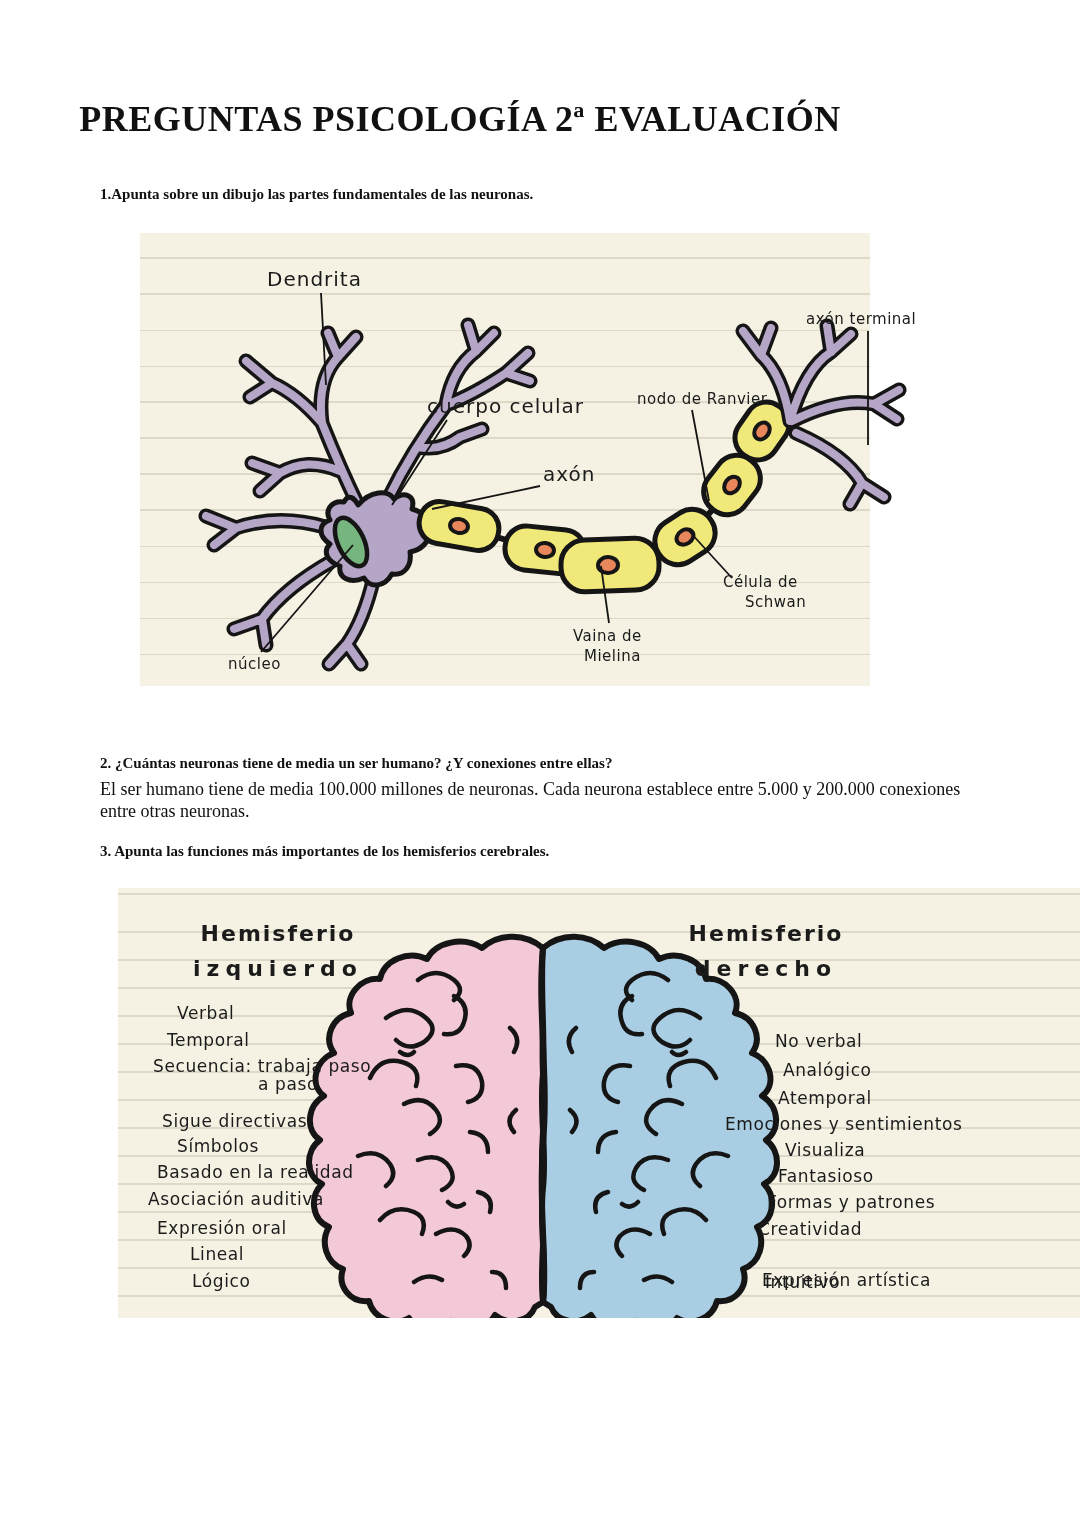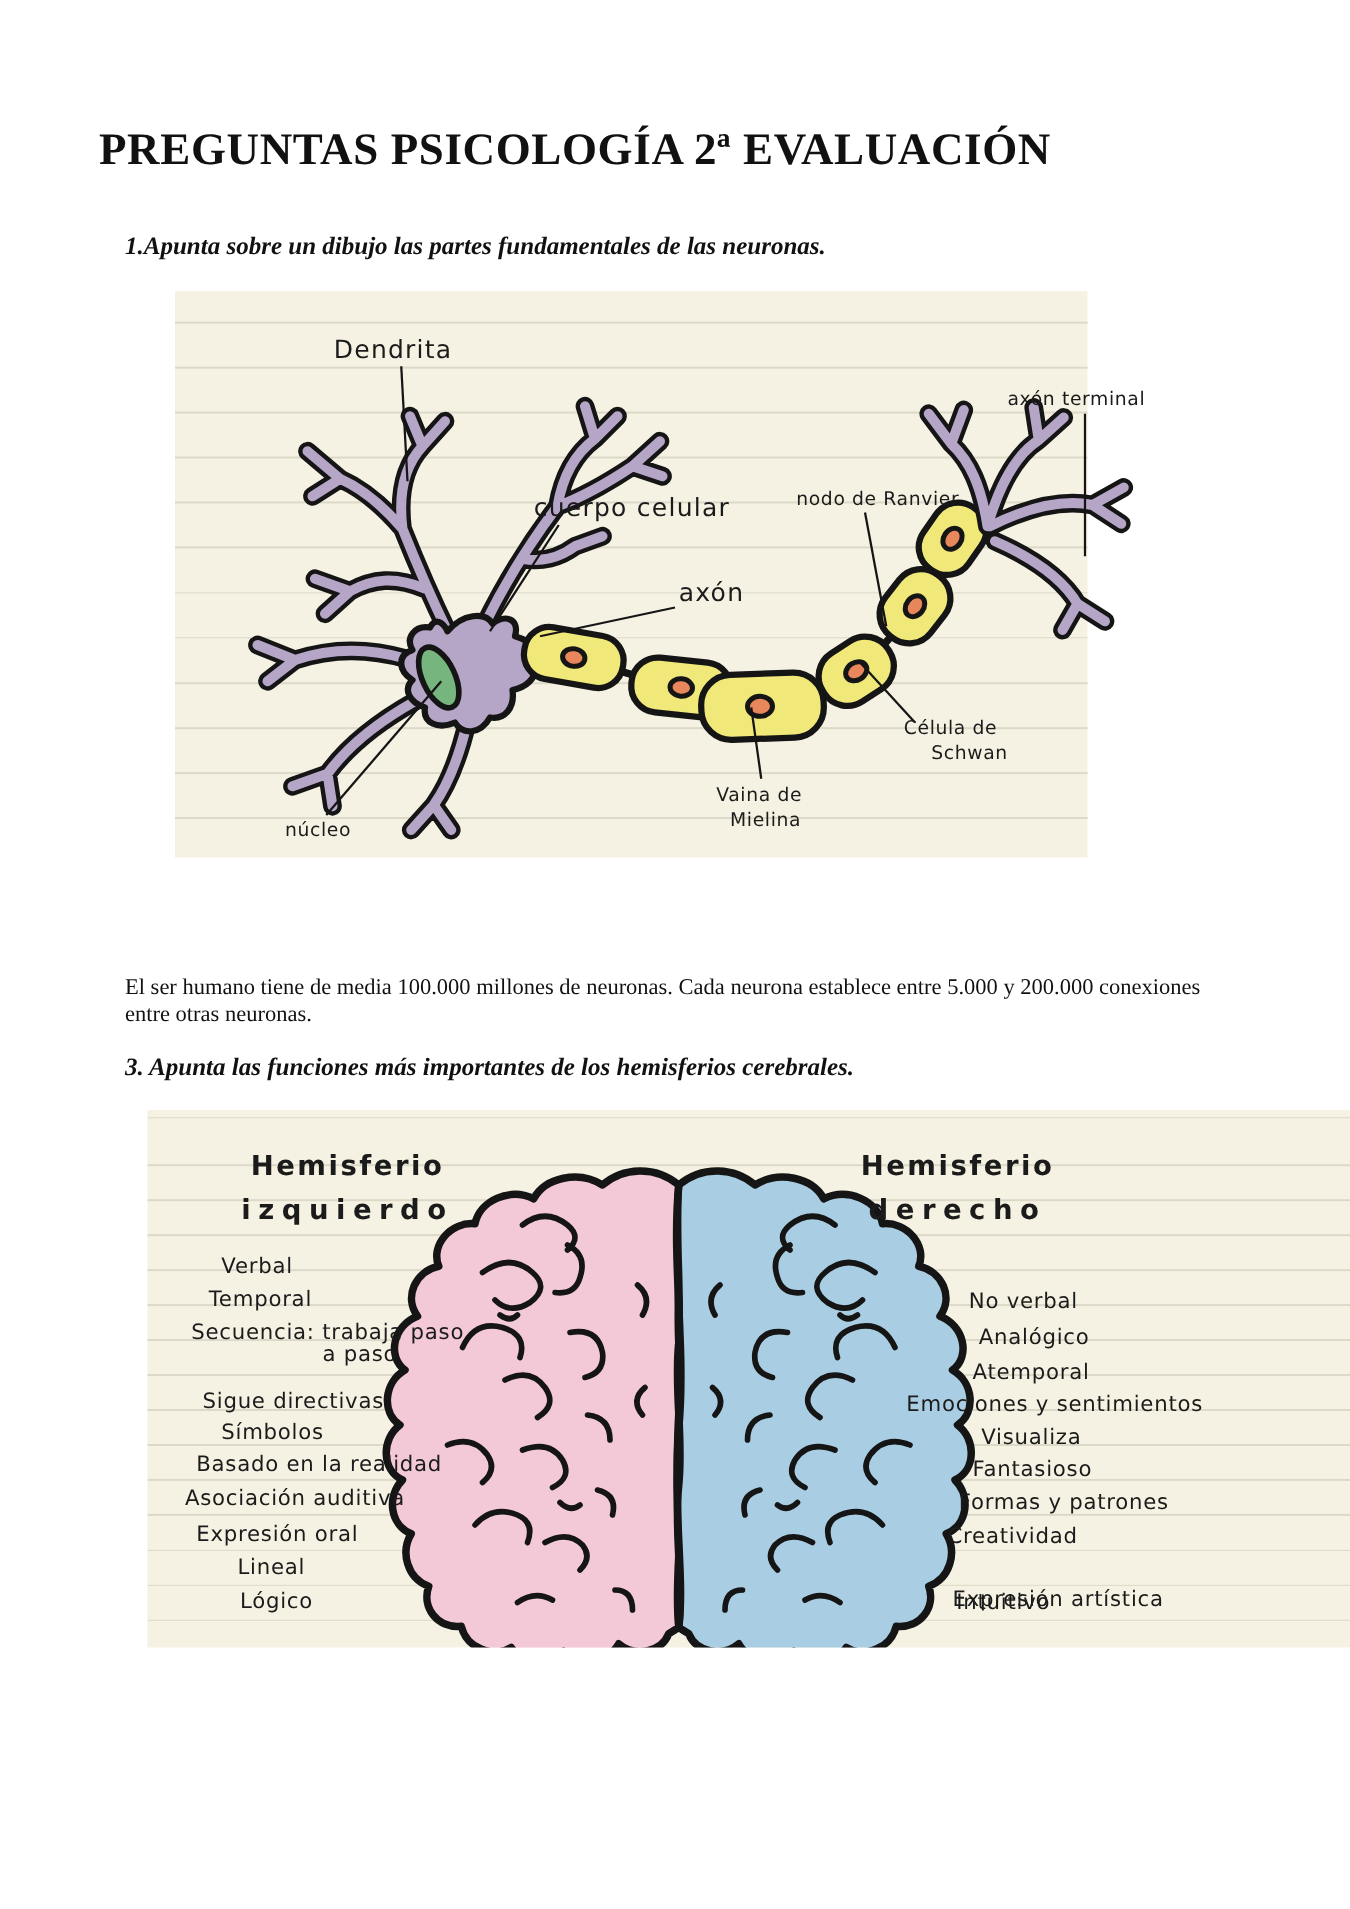--- a/index.html
+++ b/index.html
@@ -1,20 +1,20 @@
 <!DOCTYPE html>
 <html><head>
 <meta charset="utf-8">
 <style>
   html,body{margin:0;padding:0;background:#e8e8e8;}
   #page{position:relative;width:1080px;height:1527px;background:#ffffff;overflow:hidden;
         font-family:"Liberation Serif",serif;color:#111;}
   .title{position:absolute;left:0;top:98px;width:920px;text-align:center;
          font-size:36px;font-weight:bold;letter-spacing:.5px;}
-  .qhead{position:absolute;font-size:20px;font-weight:bold;font-style:italic;}
+  .qhead{position:absolute;font-size:15px;font-weight:bold;}
   .qbody{position:absolute;font-size:18px;line-height:22px;}
   .fig{position:absolute;background-color:#f5f2e3;}
   #neuron-fig{left:140px;top:233px;width:730px;height:453px;
       background-image:repeating-linear-gradient(to bottom,transparent 0,transparent 34.5px,#dcd9c9 34.5px,#dcd9c9 36px);
       background-position:0 -10px;}
   #brain-fig{left:118px;top:888px;width:1004px;height:430px;
       background-image:repeating-linear-gradient(to bottom,transparent 0,transparent 26.5px,#dcd9c9 26.5px,#dcd9c9 28px);
       background-position:0 17px;}
   .fig svg{position:absolute;left:0;top:0;}
   .hand{position:absolute;font-family:"DejaVu Sans",sans-serif;color:#1b1b1b;white-space:nowrap;}
@@ -96,20 +96,21 @@
     <div class="hand nl" style="left:403px;top:229px;">axón</div>
     <div class="hand ns" style="left:497px;top:157px;">nodo de Ranvier</div>
     <div class="hand ns" style="left:666px;top:77px;">axón terminal</div>
     <div class="hand ns" style="left:583px;top:340px;">Célula de</div>
     <div class="hand ns" style="left:605px;top:360px;">Schwan</div>
     <div class="hand ns" style="left:433px;top:394px;">Vaina de</div>
     <div class="hand ns" style="left:444px;top:414px;">Mielina</div>
     <div class="hand ns" style="left:88px;top:422px;">núcleo</div>
   </div>
 
+  <div class="qhead" style="left:100px;top:755px;">2. ¿Cuántas neuronas tiene de media un ser humano? ¿Y conexiones entre ellas?</div>
   <div class="qbody" style="left:100px;top:778px;width:890px;">El ser humano tiene de media 100.000 millones de neuronas. Cada neurona establece entre 5.000 y 200.000 conexiones entre otras neuronas.</div>
   <div class="qhead" style="left:100px;top:843px;">3. Apunta las funciones más importantes de los hemisferios cerebrales.</div>
 
   <div id="brain-fig" class="fig">
     <svg width="860" height="430" viewBox="0 0 860 430">
       <defs>
         <path id="halfL" d="M425 60 C406 44 380 46 364 60 C345 48 318 54 309 71 C290 62 266 72 262 91 C243 89 226 108 233 125 C214 129 205 150 216 165 C197 172 191 197 206 208 C189 218 187 242 202 252 C187 263 187 288 204 296 C191 309 194 332 211 339 C202 354 208 375 225 381 C219 398 232 415 251 413 C255 430 276 439 291 430 C300 444 323 446 333 433 C346 444 369 442 377 427 C390 438 411 434 417 419 L425 414 C421 376 429 338 425 300 C421 262 429 224 425 186 C423 143 428 100 425 60 Z"></path>
         <path id="gyri" d="M300 92 q18 -14 36 0 q12 10 0 20 M268 130 q22 -16 40 0 q14 12 -2 24 q-16 10 -28 -2 M336 108 q16 8 10 26 q-4 14 -20 12 M252 190 q10 -22 32 -16 q20 6 14 24 M286 216 q20 -10 32 6 q10 14 -6 24 M338 178 q22 -4 26 16 q2 16 -14 20 M240 268 q20 -8 32 8 q8 12 -4 22 M300 272 q22 -8 32 8 q8 14 -8 22 M352 244 q18 2 18 20 M262 332 q14 -16 34 -8 q14 6 8 22 M318 346 q18 -10 30 2 q8 10 -2 20 M360 304 q16 4 12 20 M296 394 q14 -10 28 -2 M374 384 q14 0 14 16 M392 140 q12 10 4 24 M398 222 q-12 10 -2 22 M330 314 q8 8 16 2 M282 164 q8 6 14 0"></path>
       </defs>
 

